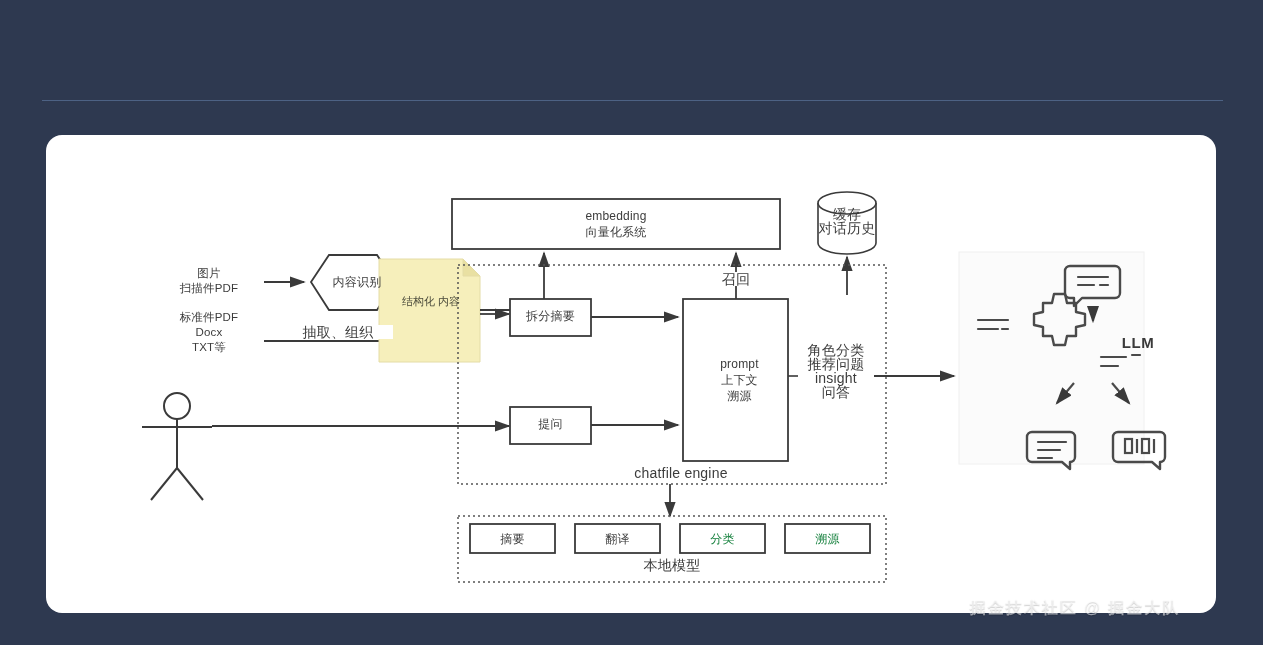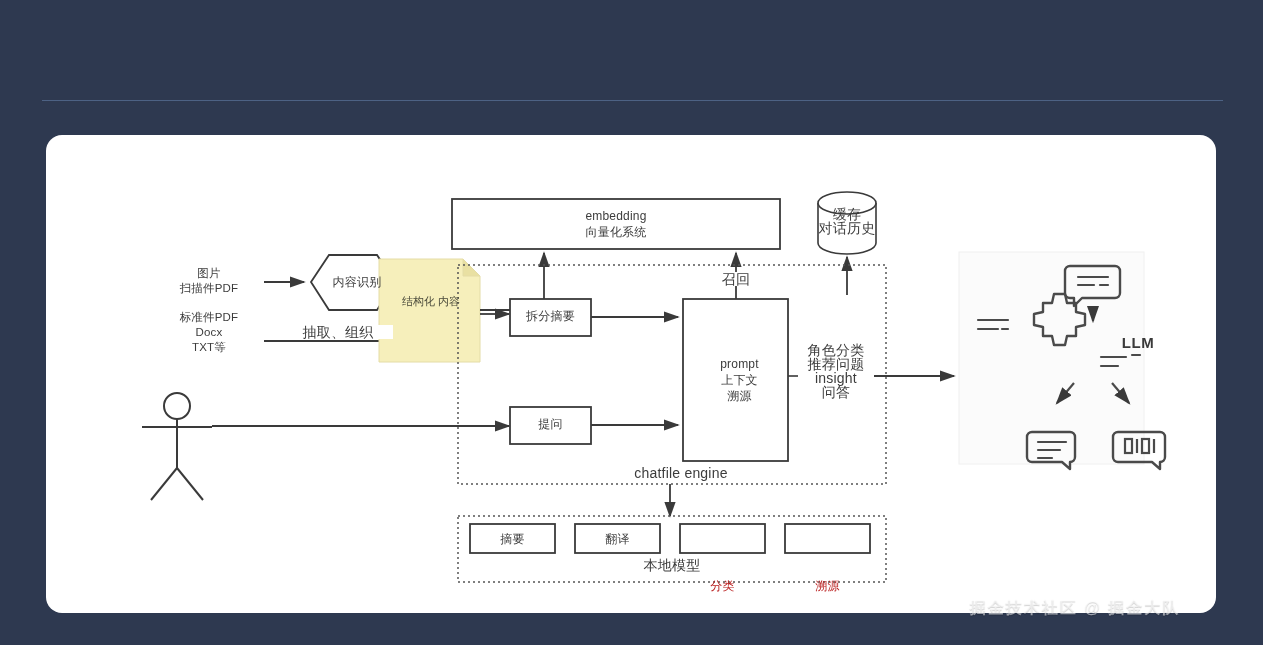--- a/index.html
+++ b/index.html
@@ -60,21 +60,21 @@
   
   .lbl {
     position: absolute;
     color: #3c3c3c;
     font-size: 11.5px;
     line-height: 15px;
     text-align: center;
     white-space: pre-line;
     letter-spacing: .2px;
   }
-  .lbl.red { color: #b91c1c; margin-top: 47px; }
+  .lbl.red { color: #15803d; }
   .lbl.tiny { font-size: 14px; line-height: 14px; }
   .lbl.box-text { font-size: 12px; line-height: 16px; }
   .lbl.llm-word {
     font-size: 15px;
     font-weight: bold;
     color: #3a3a3a;
     letter-spacing: .5px;
   }
 
   .note-label {

